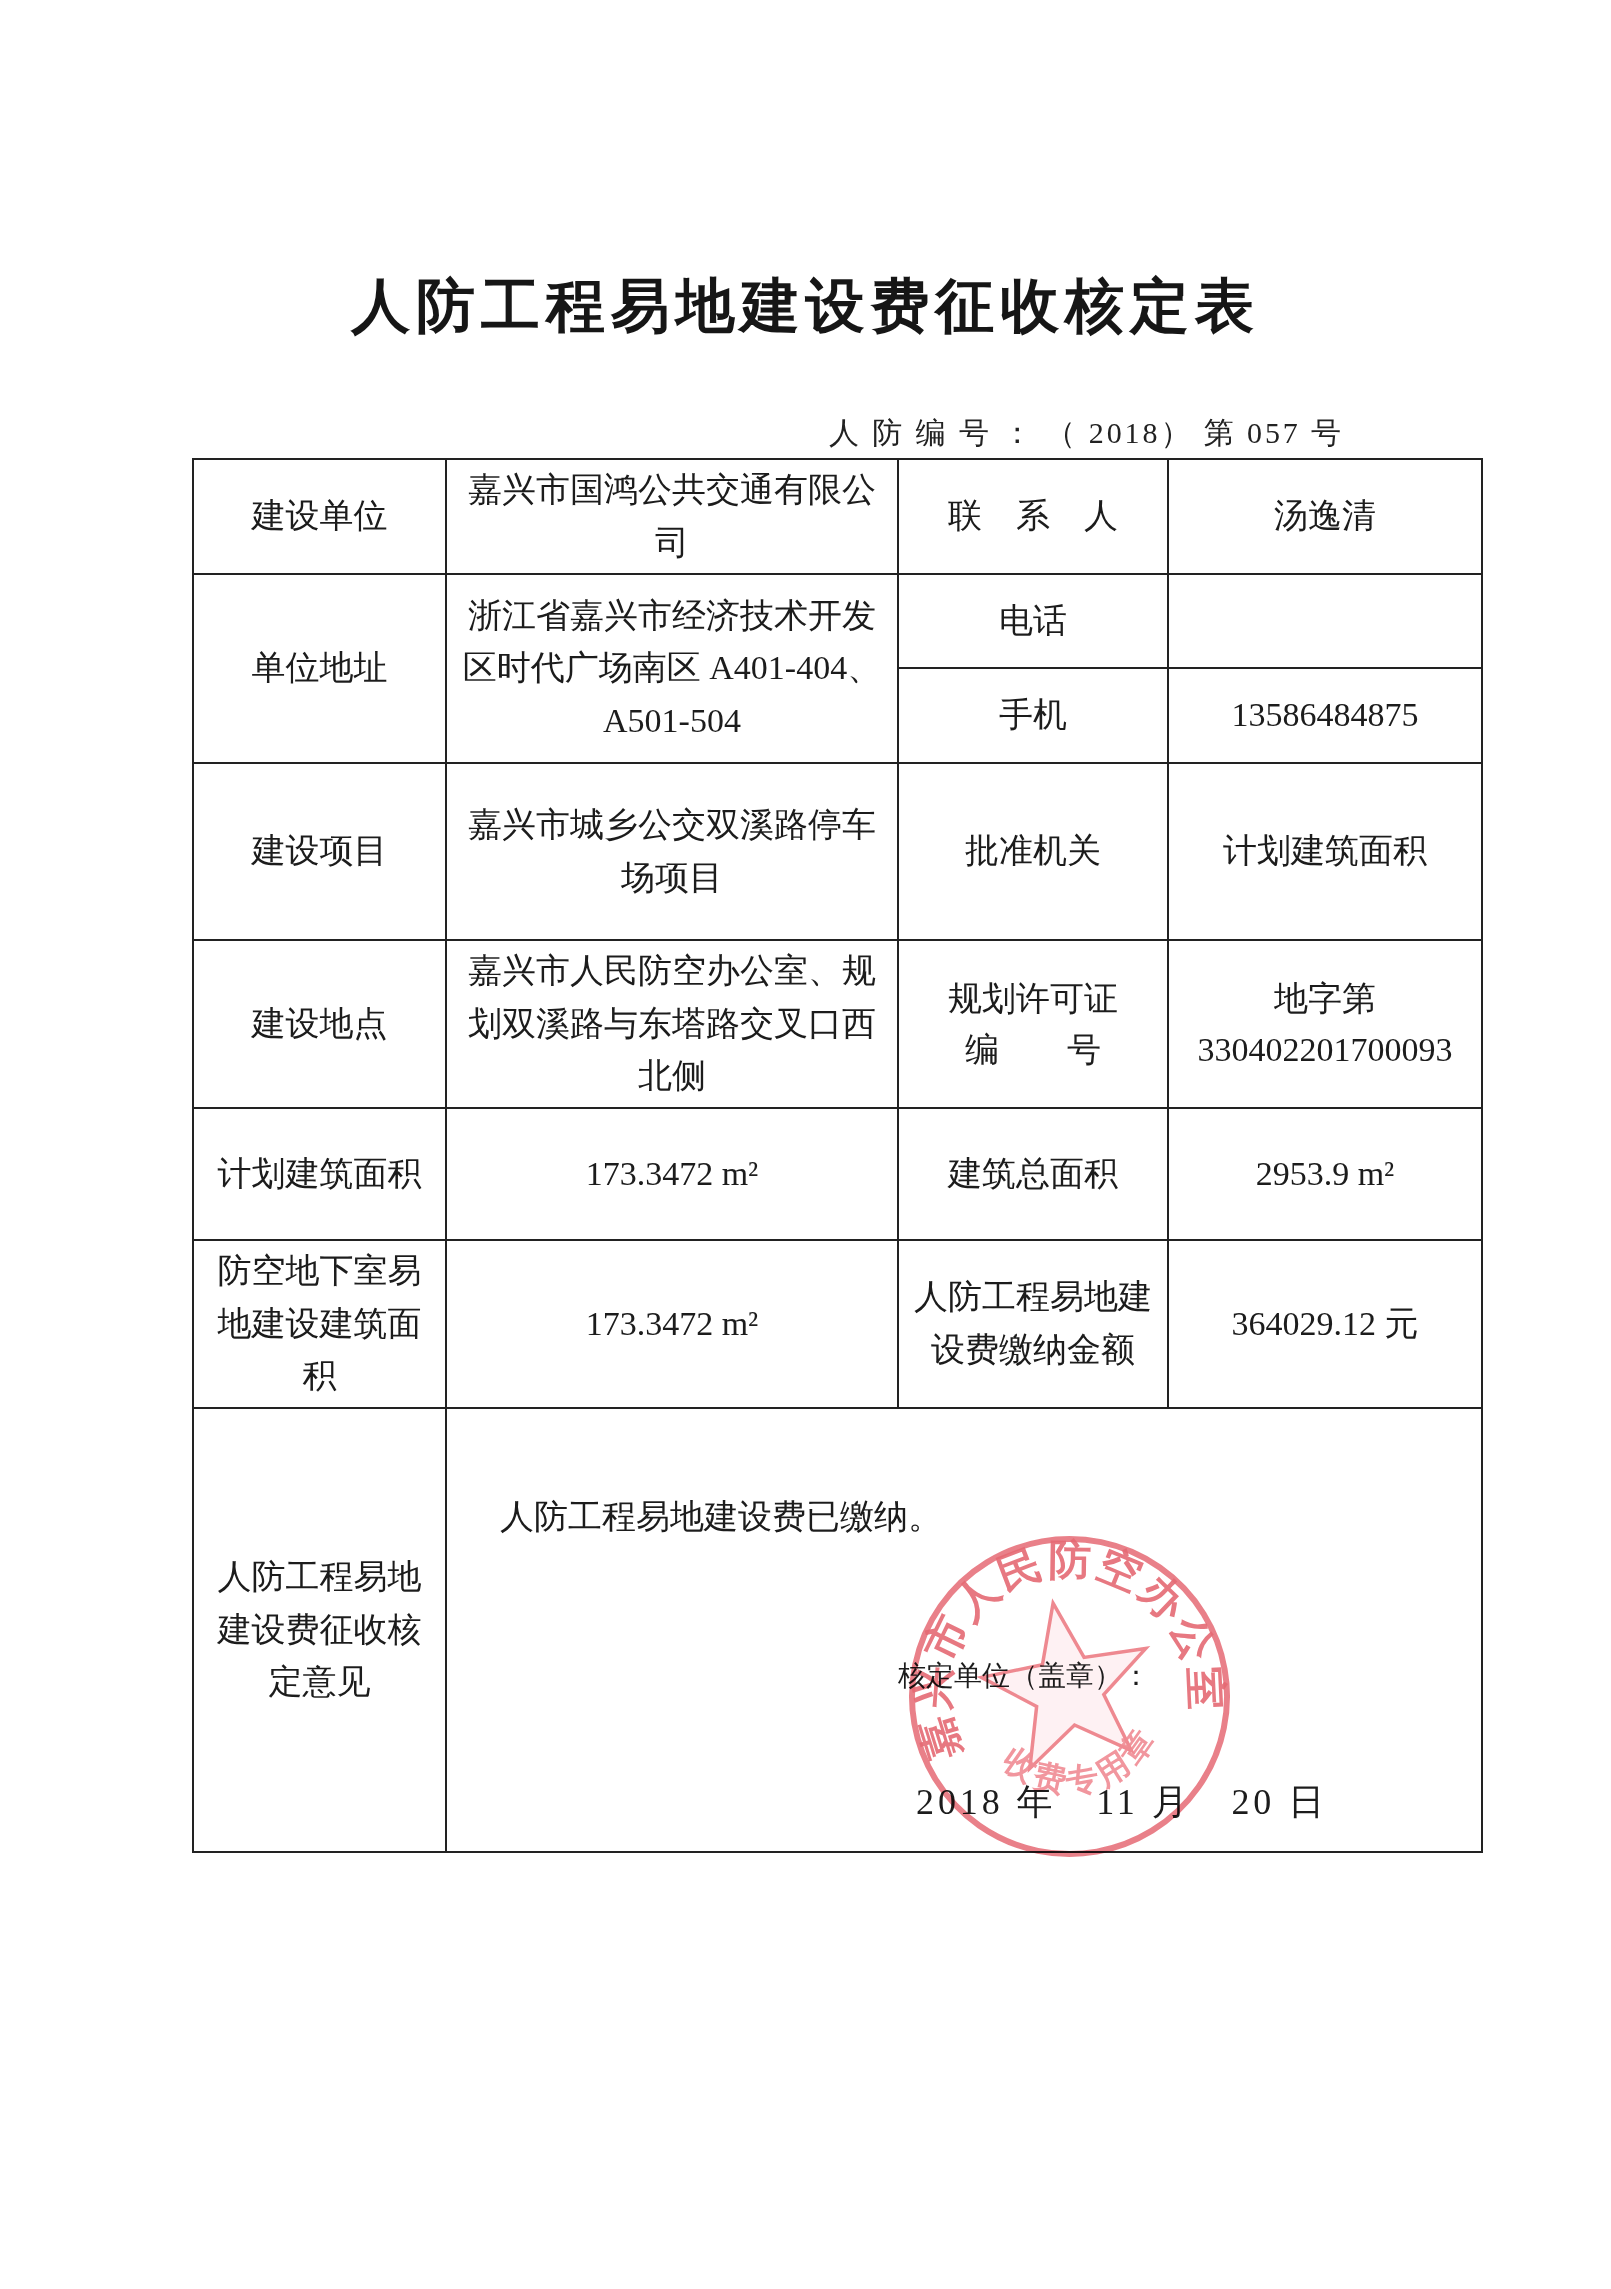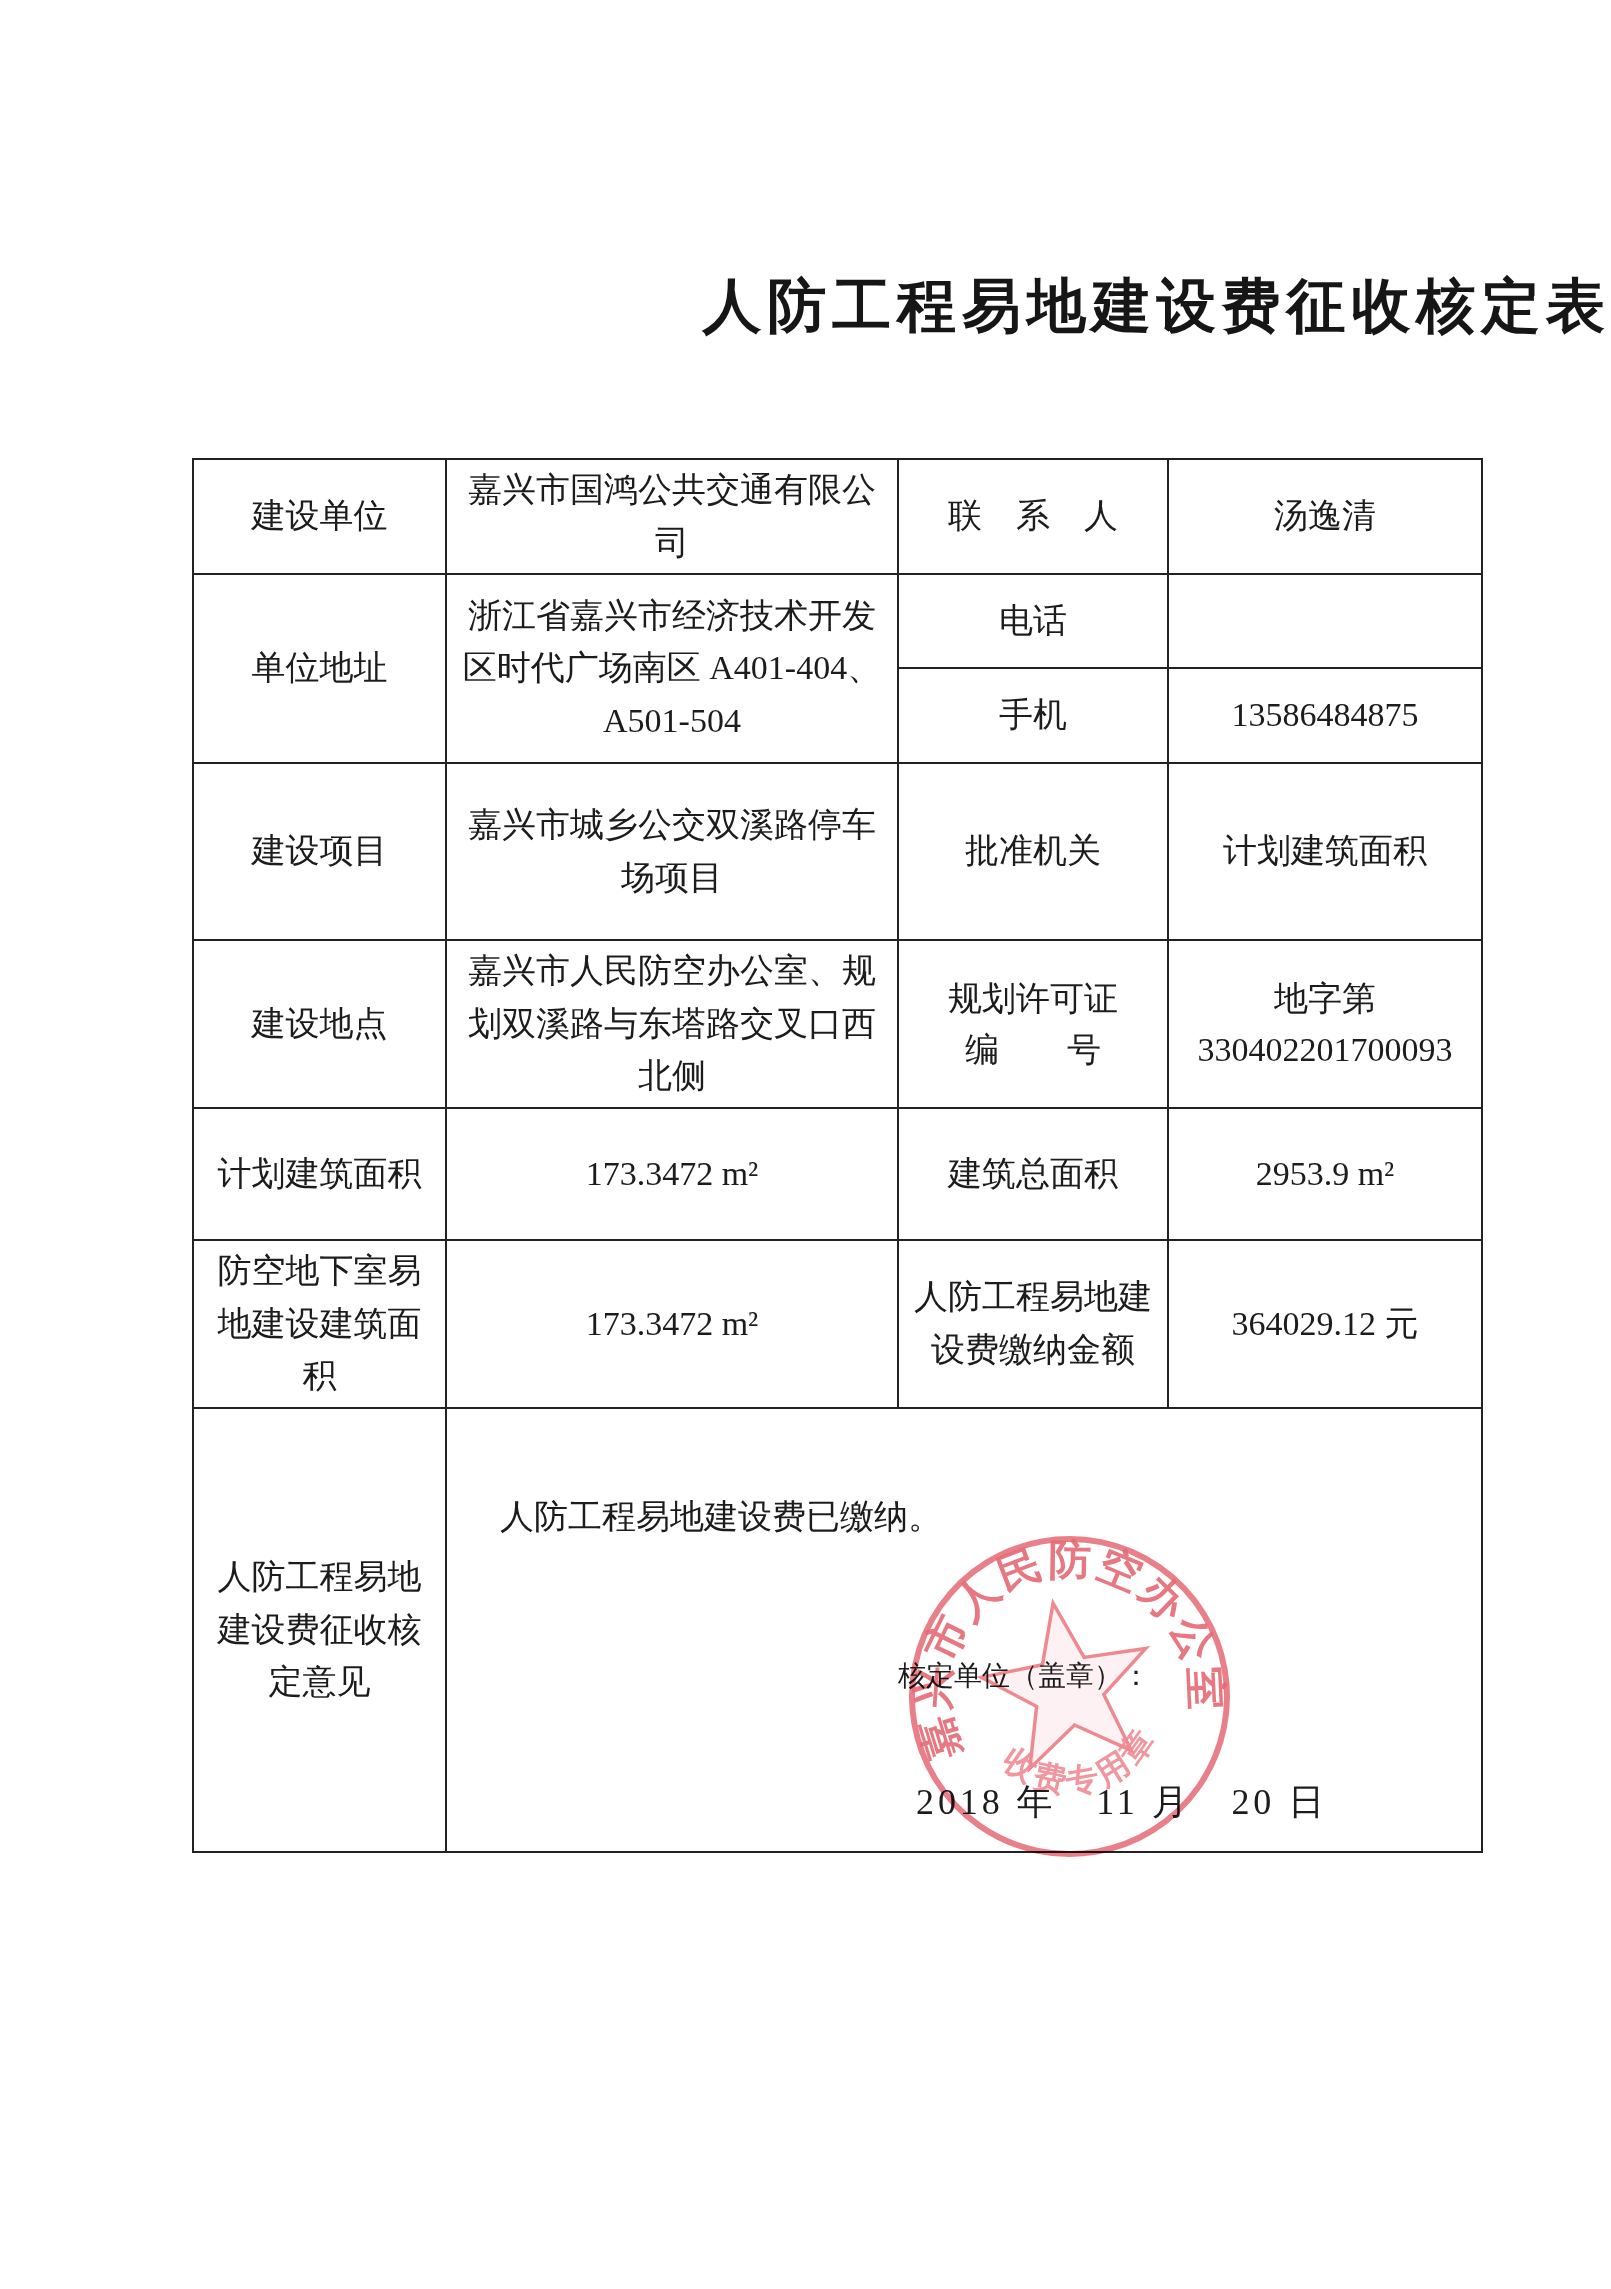--- a/index.html
+++ b/index.html
@@ -14,21 +14,21 @@
     background: #ffffff;
     font-family: "Liberation Serif", serif;
     color: #1c1c1c;
     overflow: hidden;
   }
   .doc-title {
     position: absolute;
     top: 267px;
     left: 0;
     width: 100%;
-    text-align: right;
+    text-align: center;
     font-family: "Liberation Sans", sans-serif;
     font-weight: 900;
     font-size: 59px;
     letter-spacing: 5.9px;
     color: #161616;
     white-space: nowrap;
   }
   .doc-number {
     position: absolute;
     top: 413px;
@@ -111,20 +111,21 @@
   }
   .permit-label-line, .permit-value-line { display: block; line-height: 1.5; }
 </style>
 </head>
 <body>
 
 <div class="page">
 
   <div class="doc-title">人防工程易地建设费征收核定表</div>
 
+  <div class="doc-number">人 防 编 号 ： （ 2018） 第 057 号</div>
 
   <table class="form">
     <colgroup>
       <col style="width:253px">
       <col style="width:452px">
       <col style="width:270px">
       <col style="width:314px">
     </colgroup>
     <tbody>
         <tr class="r1">

